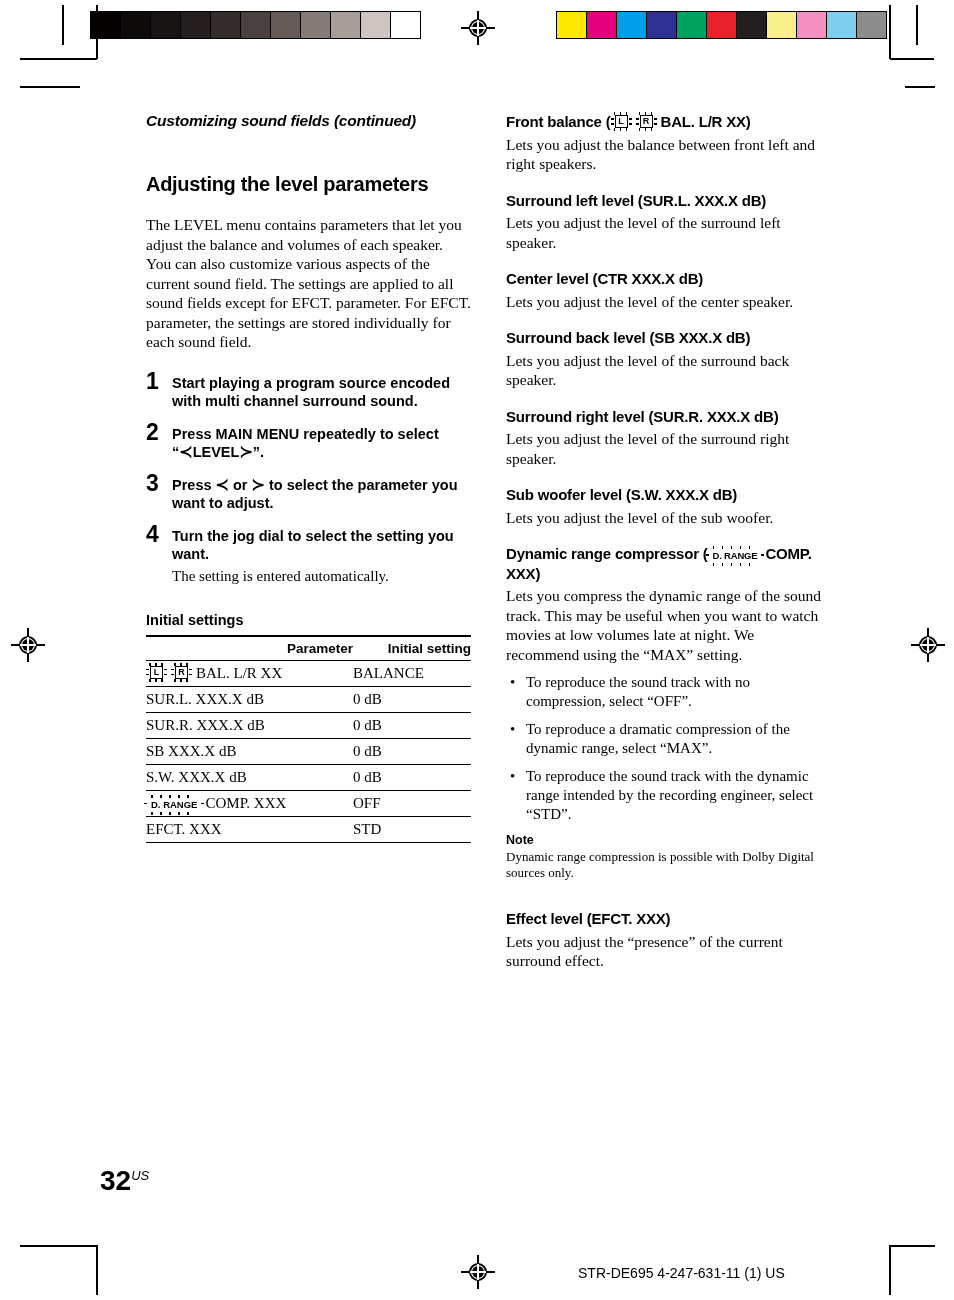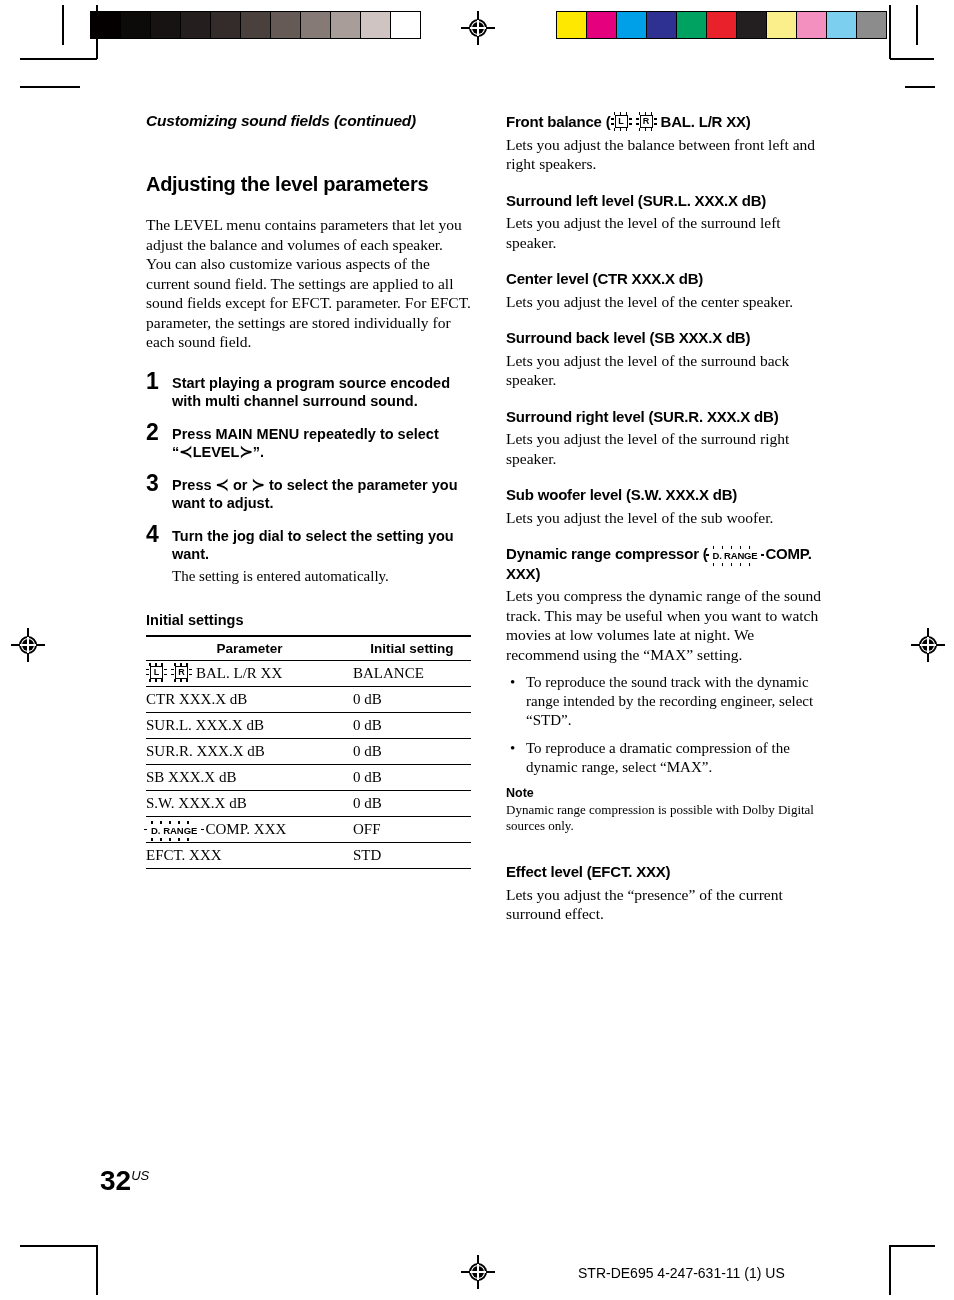--- a/index.html
+++ b/index.html
@@ -161,21 +161,21 @@
   }
   table.settings {
     border-collapse: collapse;
     width: 325px;
     table-layout: fixed;
   }
   table.settings th {
     font-family: "Liberation Sans", sans-serif;
     font-weight: bold;
     font-size: 13.5px;
-    text-align: center;
+    text-align: right;
     padding: 4px 0 4px 0;
     border-top: 2px solid #000;
     border-bottom: 1.3px solid #000;
   }
   table.settings td {
     font-family: "Liberation Serif", serif;
     font-size: 15px;
     text-align: left;
     padding: 4px 0 4px 0;
     border-bottom: 1px solid #000;
@@ -418,24 +418,20 @@
           <th class="c1">Parameter</th>
           <th class="c2">Initial setting</th>
         </tr>
       </thead>
       <tbody>
         <tr>
           <td class="c1"><span class="lcd-icon"><span class="ray t" style="left:2px"></span><span class="ray t" style="left:8px"></span><span class="ray t" style="left:14px"></span><span class="ray b" style="left:2px"></span><span class="ray b" style="left:8px"></span><span class="ray b" style="left:14px"></span><span class="ray l" style="top:4px"></span><span class="ray l" style="top:9px"></span><span class="ray r" style="top:4px"></span><span class="ray r" style="top:9px"></span><span class="boxchar">L</span></span><span class="lcd-icon"><span class="ray t" style="left:2px"></span><span class="ray t" style="left:8px"></span><span class="ray t" style="left:14px"></span><span class="ray b" style="left:2px"></span><span class="ray b" style="left:8px"></span><span class="ray b" style="left:14px"></span><span class="ray l" style="top:4px"></span><span class="ray l" style="top:9px"></span><span class="ray r" style="top:4px"></span><span class="ray r" style="top:9px"></span><span class="boxchar">R</span></span><span>BAL. L/R XX</span></td>
           <td class="c2">BALANCE</td>
         </tr>
         <tr>
-          <td class="c1">CTR XXX.X dB</td>
-          <td class="c2">0 dB</td>
-        </tr>
-        <tr>
           <td class="c1">SUR.L. XXX.X dB</td>
           <td class="c2">0 dB</td>
         </tr>
         <tr>
           <td class="c1">SUR.R. XXX.X dB</td>
           <td class="c2">0 dB</td>
         </tr>
         <tr>
           <td class="c1">SB XXX.X dB</td>
           <td class="c2">0 dB</td>
@@ -486,22 +482,23 @@
 
     <div class="block">
       <h3 class="sub">Sub woofer level (S.W. XXX.X dB)</h3>
       <p class="body">Lets you adjust the level of the sub woofer.</p>
     </div>
 
     <div class="block">
       <h3 class="sub"><span>Dynamic range compressor (</span><span class="drange-icon"><span class="ray t" style="left:4px"></span><span class="ray t" style="left:13px"></span><span class="ray t" style="left:22px"></span><span class="ray t" style="left:31px"></span><span class="ray t" style="left:40px"></span><span class="ray b" style="left:4px"></span><span class="ray b" style="left:13px"></span><span class="ray b" style="left:22px"></span><span class="ray b" style="left:31px"></span><span class="ray b" style="left:40px"></span><span class="ray l"></span><span class="ray r"></span><span>D. RANGE</span></span><span>COMP. XXX)</span></h3>
       <p class="body">Lets you compress the dynamic range of the sound track. This may be useful when you want to watch movies at low volumes late at night. We recommend using the “MAX” setting.</p>
       <ul class="bullets">
+        <li>To reproduce the sound track with no compression, select “OFF”.</li>
+        <li>To reproduce a dramatic compression of the dynamic range, select “MAX”.</li>
         <li>To reproduce the sound track with the dynamic range intended by the recording engineer, select “STD”.</li>
-        <li>To reproduce a dramatic compression of the dynamic range, select “MAX”.</li>
       </ul>
       <div class="note-block">
         <h4 class="note-title">Note</h4>
         <p class="note-body">Dynamic range compression is possible with Dolby Digital sources only.</p>
       </div>
     </div>
 
     <div class="block" style="margin-top:28px;">
       <h3 class="sub">Effect level (EFCT. XXX)</h3>
       <p class="body">Lets you adjust the “presence” of the current surround effect.</p>

